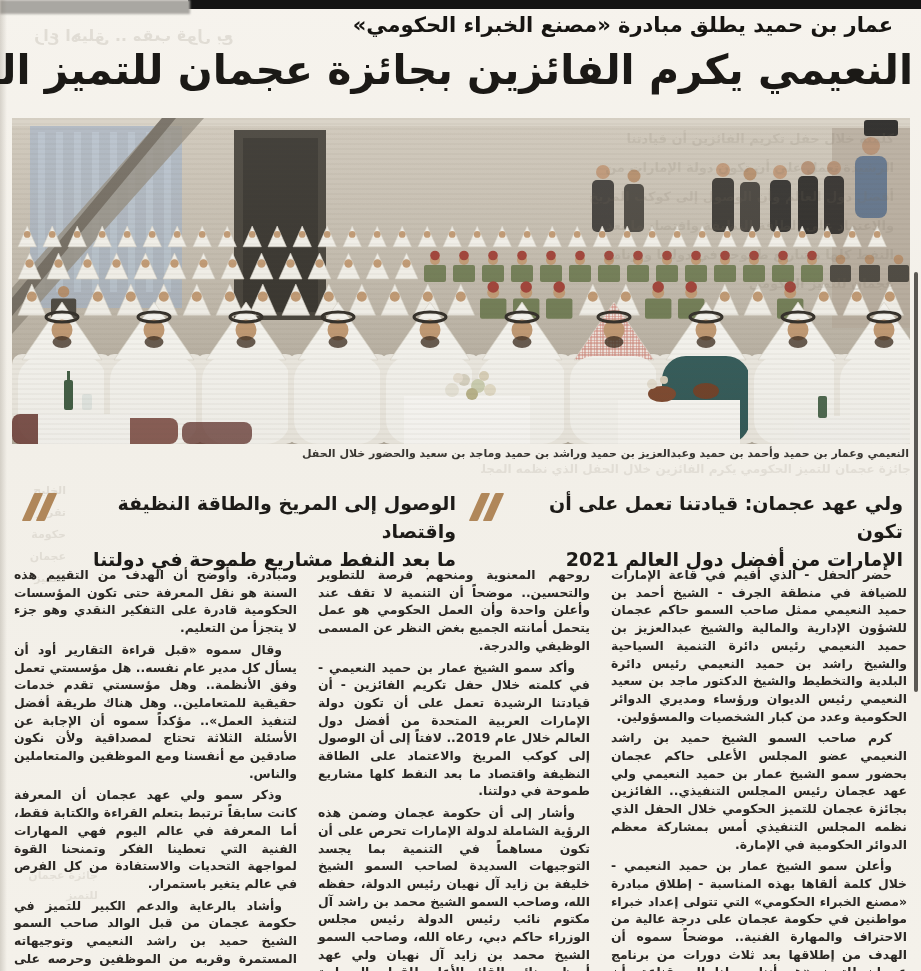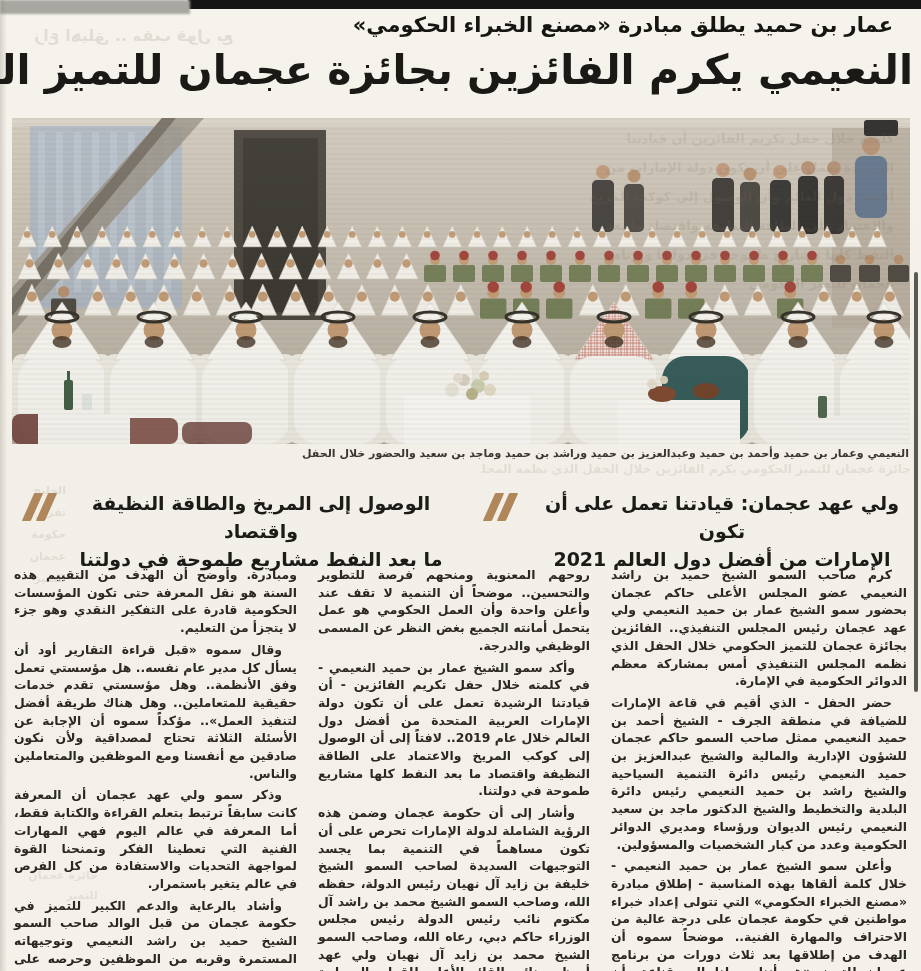--- a/index.html
+++ b/index.html
@@ -33,23 +33,23 @@
   .photo::after{content:'';position:absolute;inset:0;pointer-events:none;
     background:repeating-linear-gradient(180deg,rgba(90,80,60,.045) 0 2px,rgba(0,0,0,0) 2px 5px),
                linear-gradient(180deg,rgba(255,255,255,.10),rgba(110,100,82,.07));}
   .bleed-photo{top:6px;right:16px;width:310px;height:310px;font-size:13px;line-height:29px;opacity:.14;text-align:right;}
 
   .caption{
     position:absolute;top:447px;right:12px;font-size:11px;font-weight:bold;color:#3a3732;white-space:nowrap;text-align:right;
   }
 
   .pullquote{position:absolute;top:489px;height:68px;}
-  .pq-right{right:4px;width:442px;}
+  .pq-right{right:18px;width:442px;}
   .pq-left{left:14px;width:442px;}
-  .pq-text{margin-left:52px;text-align:center;font-size:19px;font-weight:bold;color:#1d1b18;line-height:28px;}
+  .pq-text{margin-left:52px;text-align:right;font-size:19px;font-weight:bold;color:#1d1b18;line-height:28px;}
   .qmark{position:absolute;left:6px;top:4px;width:40px;height:30px;}
   .qmark i{position:absolute;top:0;width:9px;height:28px;background:var(--qmark,#b0875a);transform:skewX(-24deg);border-radius:1px;}
   .qmark i:nth-child(1){left:8px;}
   .qmark i:nth-child(2){left:22px;}
 
   .cols{
     position:absolute;top:562px;right:10px;width:901px;display:flex;gap:13px;direction:rtl;
   }
   .col{font-size:12.4px;line-height:17.7px;font-weight:bold;color:#2b2824;text-align:justify;}
   .col-right{width:304px;}
@@ -449,22 +449,22 @@
         <i></i>
       </span>
     <div class="pq-text">
       <div>الوصول إلى المريخ والطاقة النظيفة واقتصاد</div>
       <div>ما بعد النفط مشاريع طموحة في دولتنا</div>
     </div>
   </div>
 
   <div class="cols">
     <div class="col col-right">
+        <p>حضر الحفل - الذي أقيم في قاعة الإمارات للضيافة في منطقة الجرف - الشيخ أحمد بن حميد النعيمي ممثل صاحب السمو حاكم عجمان للشؤون الإدارية والمالية والشيخ عبدالعزيز بن حميد النعيمي رئيس دائرة التنمية السياحية والشيخ راشد بن حميد النعيمي رئيس دائرة البلدية والتخطيط والشيخ الدكتور ماجد بن سعيد النعيمي رئيس الديوان ورؤساء ومديري الدوائر الحكومية وعدد من كبار الشخصيات والمسؤولين.</p>
         <p>كرم صاحب السمو الشيخ حميد بن راشد النعيمي عضو المجلس الأعلى حاكم عجمان بحضور سمو الشيخ عمار بن حميد النعيمي ولي عهد عجمان رئيس المجلس التنفيذي.. الفائزين بجائزة عجمان للتميز الحكومي خلال الحفل الذي نظمه المجلس التنفيذي أمس بمشاركة معظم الدوائر الحكومية في الإمارة.</p>
-        <p>حضر الحفل - الذي أقيم في قاعة الإمارات للضيافة في منطقة الجرف - الشيخ أحمد بن حميد النعيمي ممثل صاحب السمو حاكم عجمان للشؤون الإدارية والمالية والشيخ عبدالعزيز بن حميد النعيمي رئيس دائرة التنمية السياحية والشيخ راشد بن حميد النعيمي رئيس دائرة البلدية والتخطيط والشيخ الدكتور ماجد بن سعيد النعيمي رئيس الديوان ورؤساء ومديري الدوائر الحكومية وعدد من كبار الشخصيات والمسؤولين.</p>
         <p>وأعلن سمو الشيخ عمار بن حميد النعيمي - خلال كلمة ألقاها بهذه المناسبة - إطلاق مبادرة «مصنع الخبراء الحكومي» التي تتولى إعداد خبراء مواطنين في حكومة عجمان على درجة عالية من الاحتراف والمهارة الفنية.. موضحاً سموه أن الهدف من إطلاقها بعد ثلاث دورات من برنامج عجمان للتميز «هو أننا وصلنا إلى قناعة بأن الأنظمة الإدارية في حكومة عجمان بلغت درجة من النضج وقابلة للتطوير بسهولة.. وأن الرهان الآن على القدرات الفنية في عالم يتجه نحو التخصص».</p>
       </div>
     <div class="col col-mid cont">
         <p>روحهم المعنوية ومنحهم فرصة للتطوير والتحسين.. موضحاً أن التنمية لا تقف عند وأعلن واحدة وأن العمل الحكومي هو عمل يتحمل أمانته الجميع بغض النظر عن المسمى الوظيفي والدرجة.</p>
         <p>وأكد سمو الشيخ عمار بن حميد النعيمي - في كلمته خلال حفل تكريم الفائزين - أن قيادتنا الرشيدة تعمل على أن تكون دولة الإمارات العربية المتحدة من أفضل دول العالم خلال عام 2019.. لافتاً إلى أن الوصول إلى كوكب المريخ والاعتماد على الطاقة النظيفة واقتصاد ما بعد النفط كلها مشاريع طموحة في دولتنا.</p>
         <p>وأشار إلى أن حكومة عجمان وضمن هذه الرؤية الشاملة لدولة الإمارات تحرص على أن تكون مساهماً في التنمية بما يجسد التوجيهات السديدة لصاحب السمو الشيخ خليفة بن زايد آل نهيان رئيس الدولة، حفظه الله، وصاحب السمو الشيخ محمد بن راشد آل مكتوم نائب رئيس الدولة رئيس مجلس الوزراء حاكم دبي، رعاه الله، وصاحب السمو الشيخ محمد بن زايد آل نهيان ولي عهد أبوظبي نائب القائد الأعلى للقوات المسلحة وتوجيهات صاحب السمو الشيخ حميد بن راشد النعيمي عضو المجلس الأعلى حاكم عجمان.</p>
       </div>
     <div class="col col-left cont">
       <div>
           <p>ومبادرة. وأوضح أن الهدف من التقييم هذه السنة هو نقل المعرفة حتى تكون المؤسسات الحكومية قادرة على التفكير النقدي وهو جزء لا يتجزأ من التعليم.</p>

